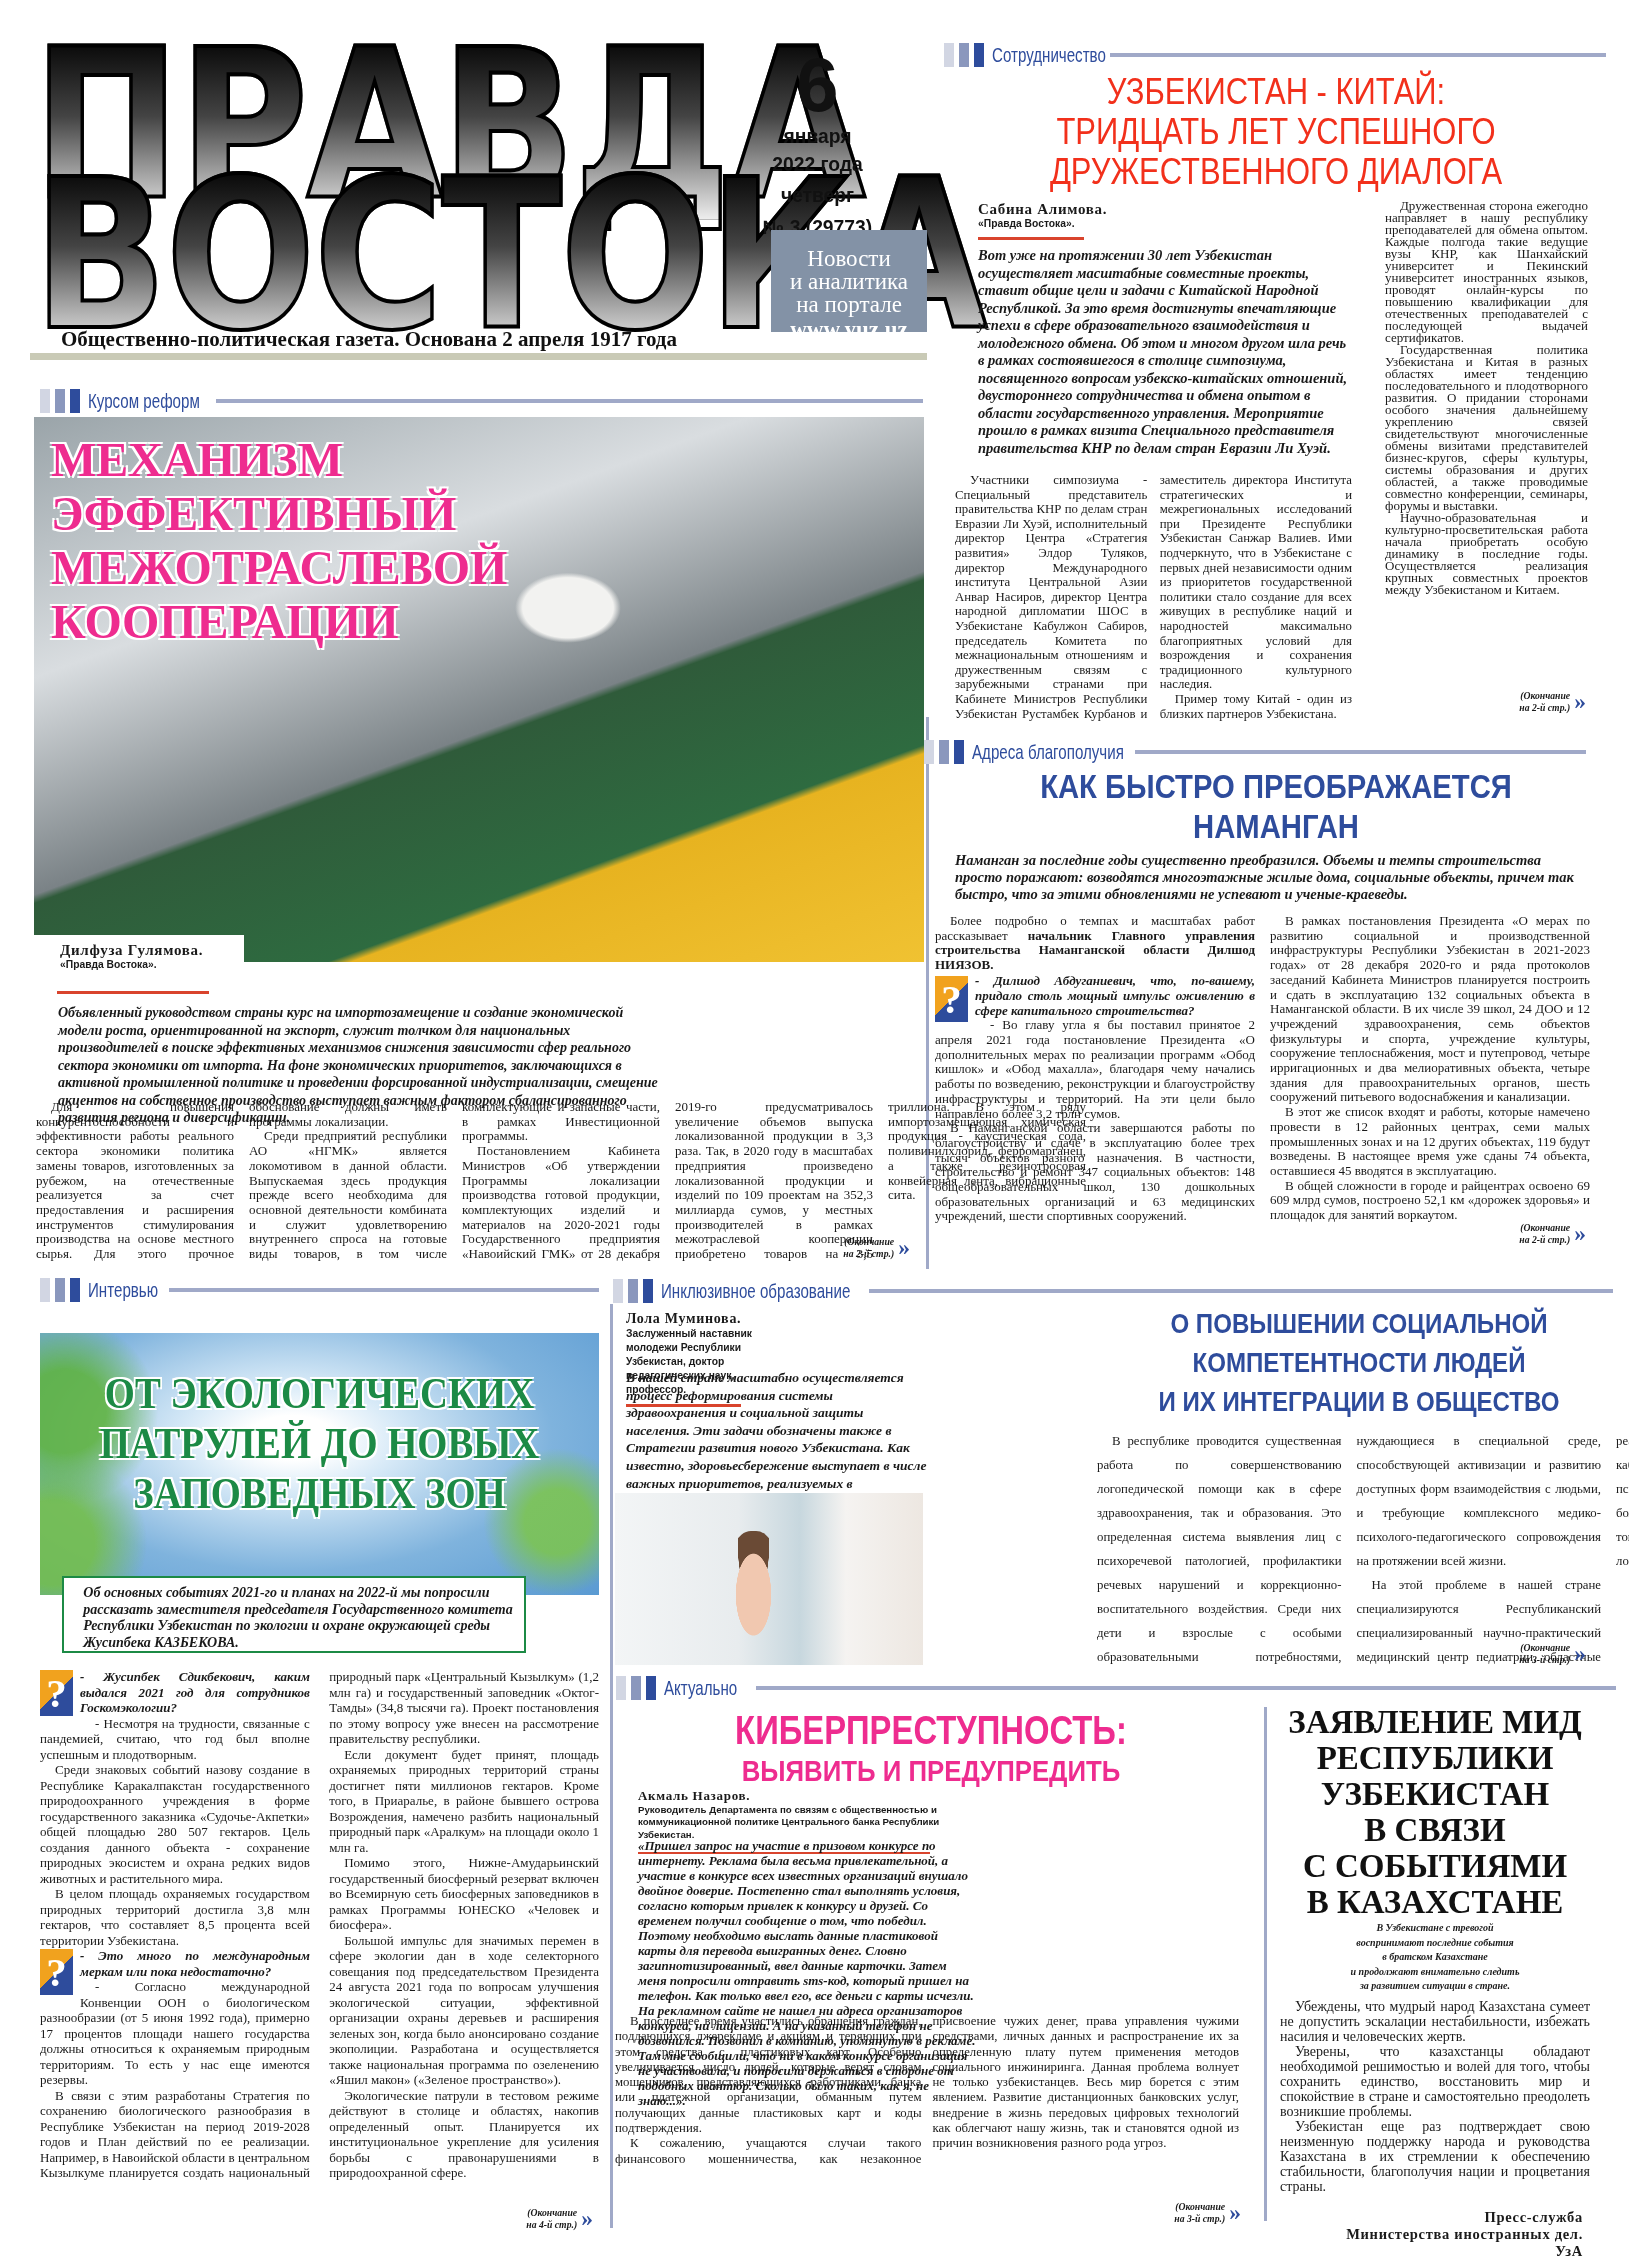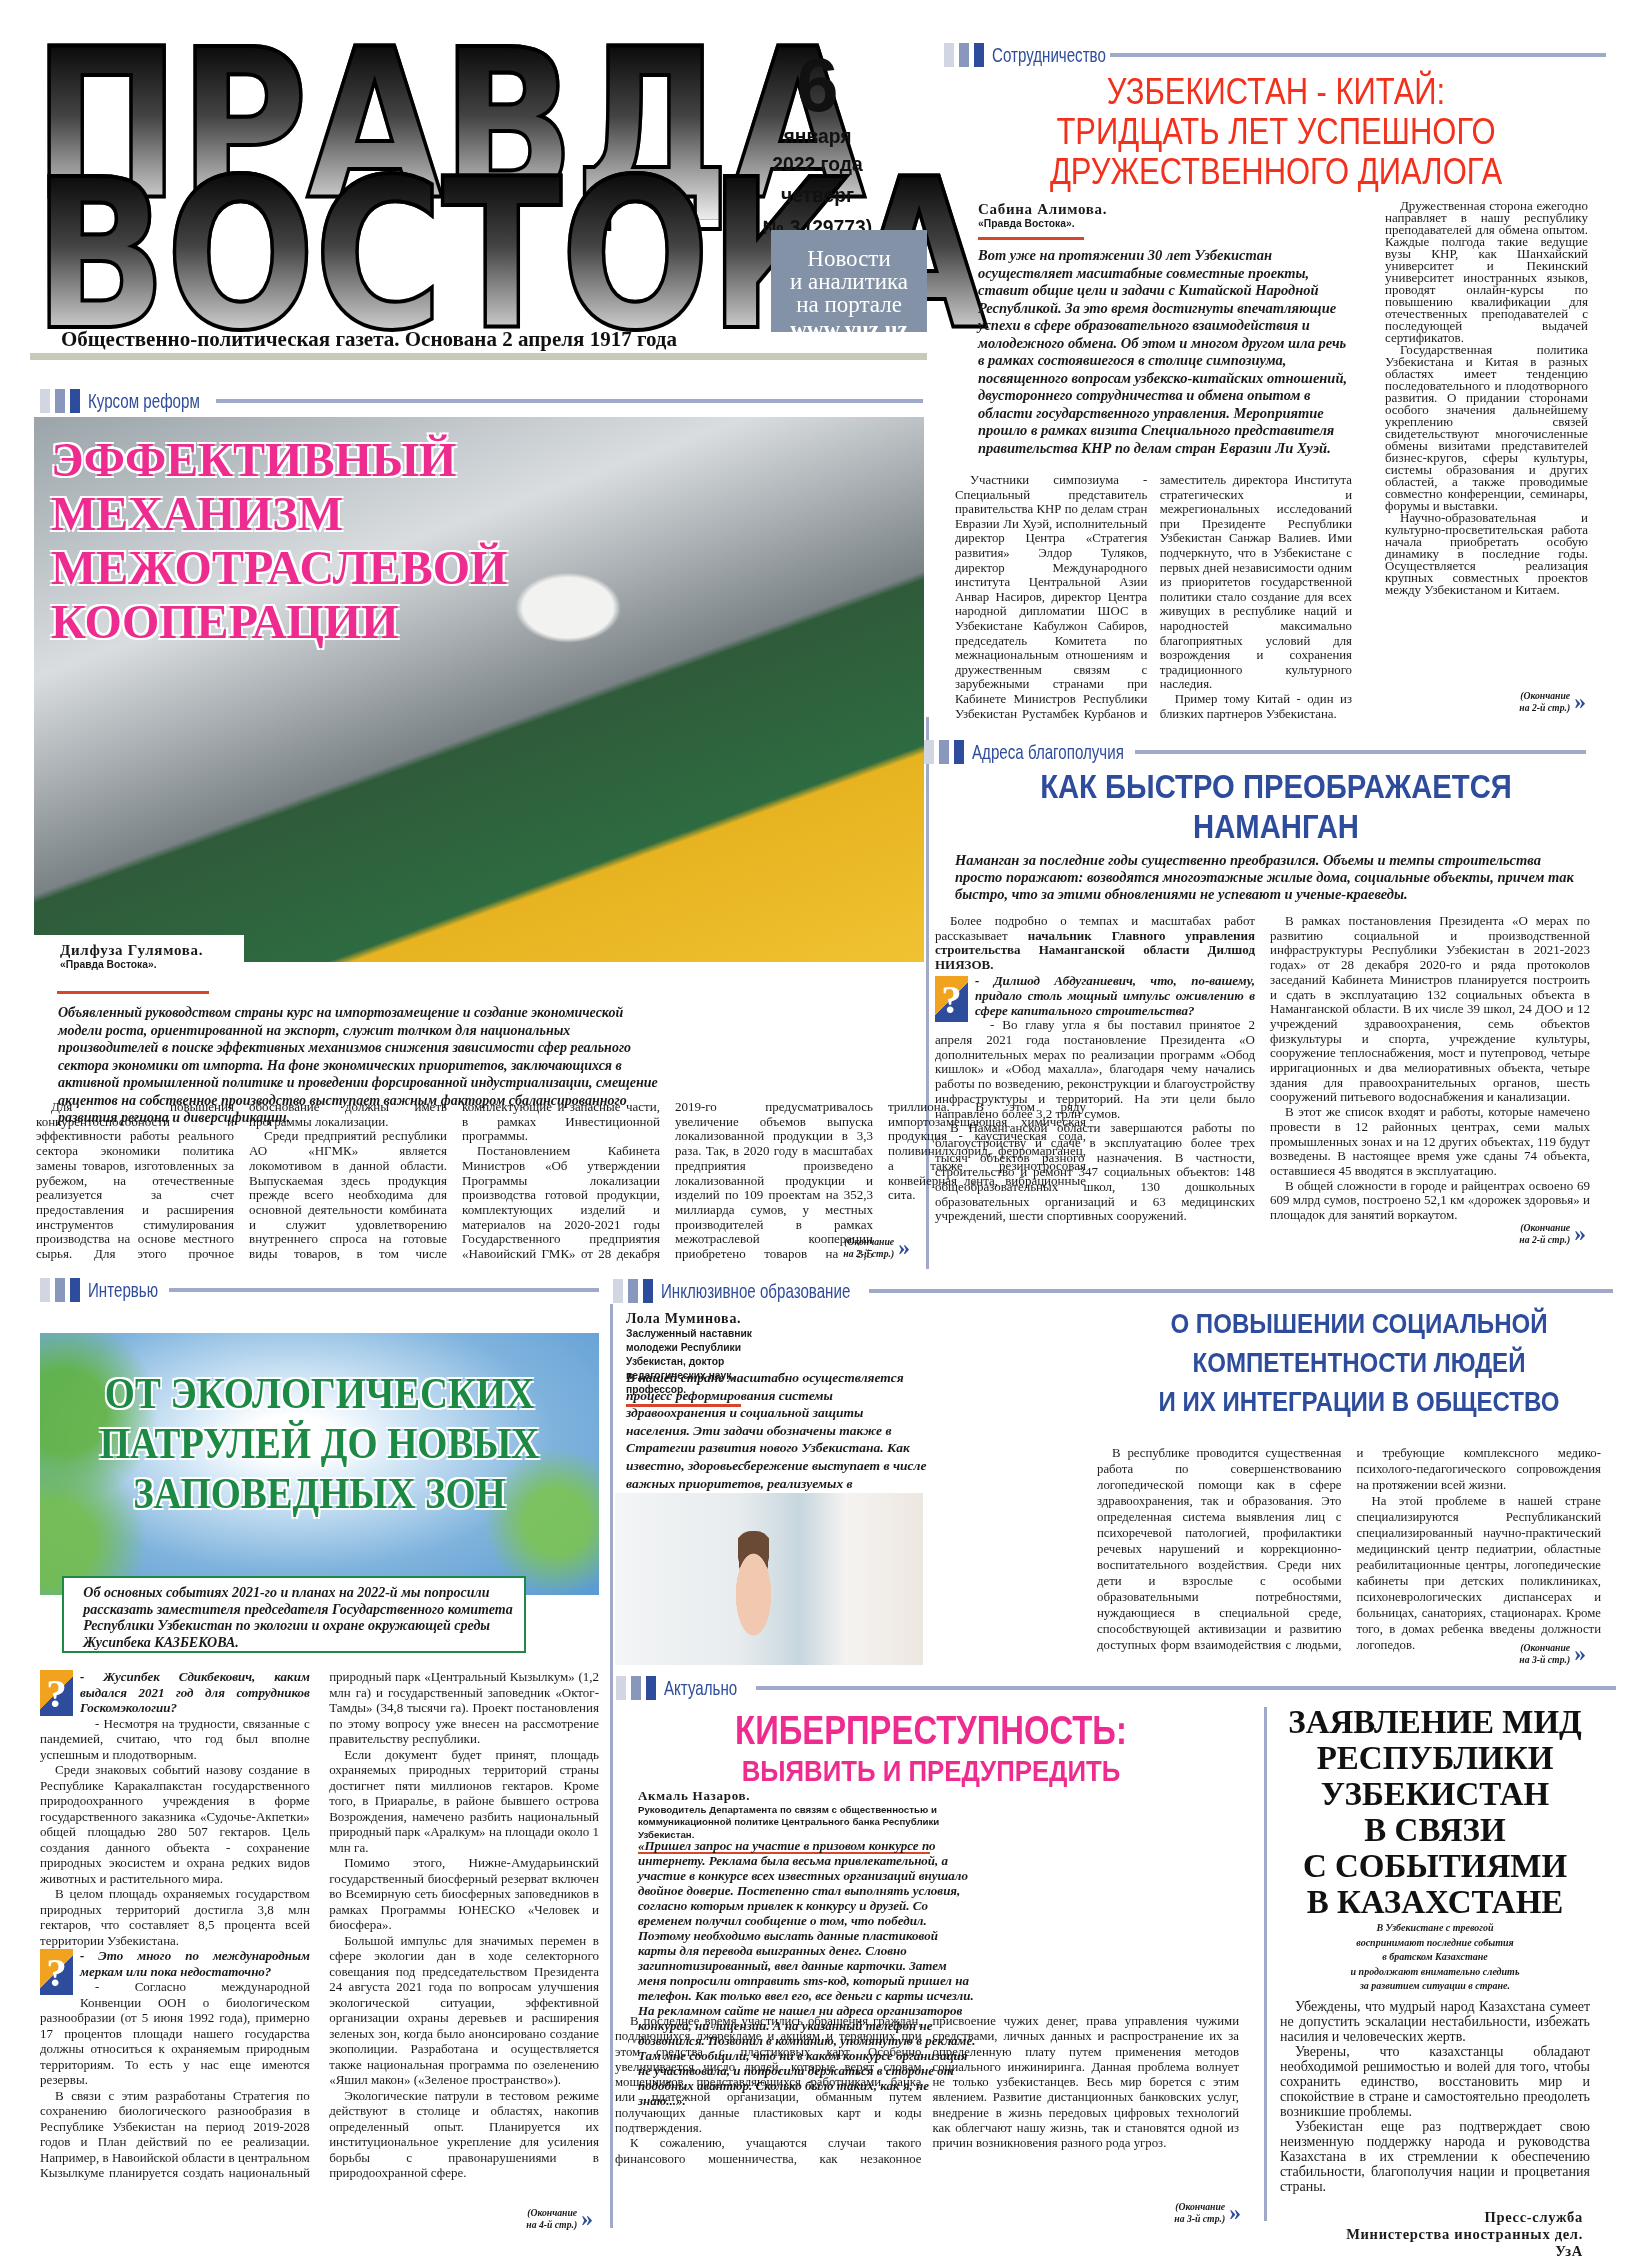--- a/index.html
+++ b/index.html
@@ -166,22 +166,22 @@
 
 <div class="abs rubric" style="left:40px; top:386px; width:883px;">
   <span class="sq sq1"></span>
     <span class="sq sq2"></span>
     <span class="sq sq3"></span>
   <span class="lbl">Курсом реформ</span>
   <span class="line" style="margin-left:-28px;"></span>
 </div>
 <div class="abs photo photo-factory" style="left:34px; top:417px; width:890px; height:545px;"></div>
 <div class="abs" style="left:51px; top:433px;">
+  <div class="headline-pink">МЕХАНИЗМ</div>
   <div class="headline-pink">ЭФФЕКТИВНЫЙ</div>
-  <div class="headline-pink">МЕХАНИЗМ</div>
   <div class="headline-pink">МЕЖОТРАСЛЕВОЙ</div>
   <div class="headline-pink">КООПЕРАЦИИ</div>
 </div>
 <div class="abs" style="left:34px; top:935px; width:210px; height:48px; background:#fff; padding:7px 0 0 26px;">
   <div class="byline-name">Дилфуза Гулямова.</div>
   <div class="byline-org">«Правда Востока».</div>
 </div>
 <div class="abs red-rule" style="left:57px; top:991px; width:152px;"></div>
 <div class="abs lead-cond" style="left:58px; top:1004px; width:607px; font-size:14px; line-height:17.5px;">Объявленный руководством страны курс на импортозамещение и создание экономической модели роста, ориентированной на экспорт, служит толчком для национальных производителей в поиске эффективных механизмов снижения зависимости сфер реального сектора экономики от импорта. На фоне экономических приоритетов, заключающихся в активной промышленной политике и проведении форсированной индустриализации, смещение акцентов на собственное производство выступает важным фактором сбалансированного развития региона и диверсификации.</div>
 <div class="abs body-text cols3" style="left:36px; top:1100px; width:624px; font-size:13px; line-height:14.7px; height:172px;">
@@ -256,21 +256,21 @@
 </div>
 <div class="abs lead-cond" style="left:626px; top:1369px; width:304px; font-size:13.5px; line-height:17.6px;">В нашей стране масштабно осуществляется процесс реформирования системы здравоохранения и социальной защиты населения. Эти задачи обозначены также в Стратегии развития нового Узбекистана. Как известно, здоровьесбережение выступает в числе важных приоритетов, реализуемых в современном образовании. Наиболее остро и актуально звучит этот принцип в условиях введения инклюзивного образования.</div>
 <div class="abs" style="left:1104px; top:1304px; width:510px;">
   <div class="headline-blue" style="font-size:28px; line-height:39px; transform:scaleX(0.86);">О ПОВЫШЕНИИ СОЦИАЛЬНОЙ</div>
   <div class="headline-blue" style="font-size:28px; line-height:39px; transform:scaleX(0.86);">КОМПЕТЕНТНОСТИ ЛЮДЕЙ</div>
   <div class="headline-blue" style="font-size:28px; line-height:39px; transform:scaleX(0.86);">И ИХ ИНТЕГРАЦИИ В ОБЩЕСТВО</div>
 </div>
 <div class="abs photo photo-child" style="left:615px; top:1493px; width:308px; height:172px;">
   <div class="face"></div>
 </div>
-<div class="abs body-text cols2" style="left:1097px; top:1429px; width:504px; height:241px; font-size:12.8px; line-height:16px; column-gap:15px;margin-top:16px;">
+<div class="abs body-text cols2" style="left:1097px; top:1429px; width:504px; height:241px; font-size:12.8px; line-height:24px; column-gap:15px;">
   <p>В республике проводится существенная работа по совершенствованию логопедической помощи как в сфере здравоохранения, так и образования. Это определенная система выявления лиц с психоречевой патологией, профилактики речевых нарушений и коррекционно-воспитательного воздействия. Среди них дети и взрослые с особыми образовательными потребностями, нуждающиеся в специальной среде, способствующей активизации и развитию доступных форм взаимодействия с людьми, и требующие комплексного медико-психолого-педагогического сопровождения на протяжении всей жизни.</p>
   <p>На этой проблеме в нашей стране специализируются Республиканский специализированный научно-практический медицинский центр педиатрии, областные реабилитационные центры, логопедические кабинеты при детских поликлиниках, психоневрологических диспансерах и больницах, санаториях, стационарах. Кроме того, в домах ребенка введены должности логопедов.</p>
 </div>
 <div class="abs cont" style="left:1483px; top:1642px; width:103px;">
   <div>
       <div>(Окончание</div>
       <div>на 3-й стр.)</div>
     </div>
   <span class="arrow">»</span>
 </div>

